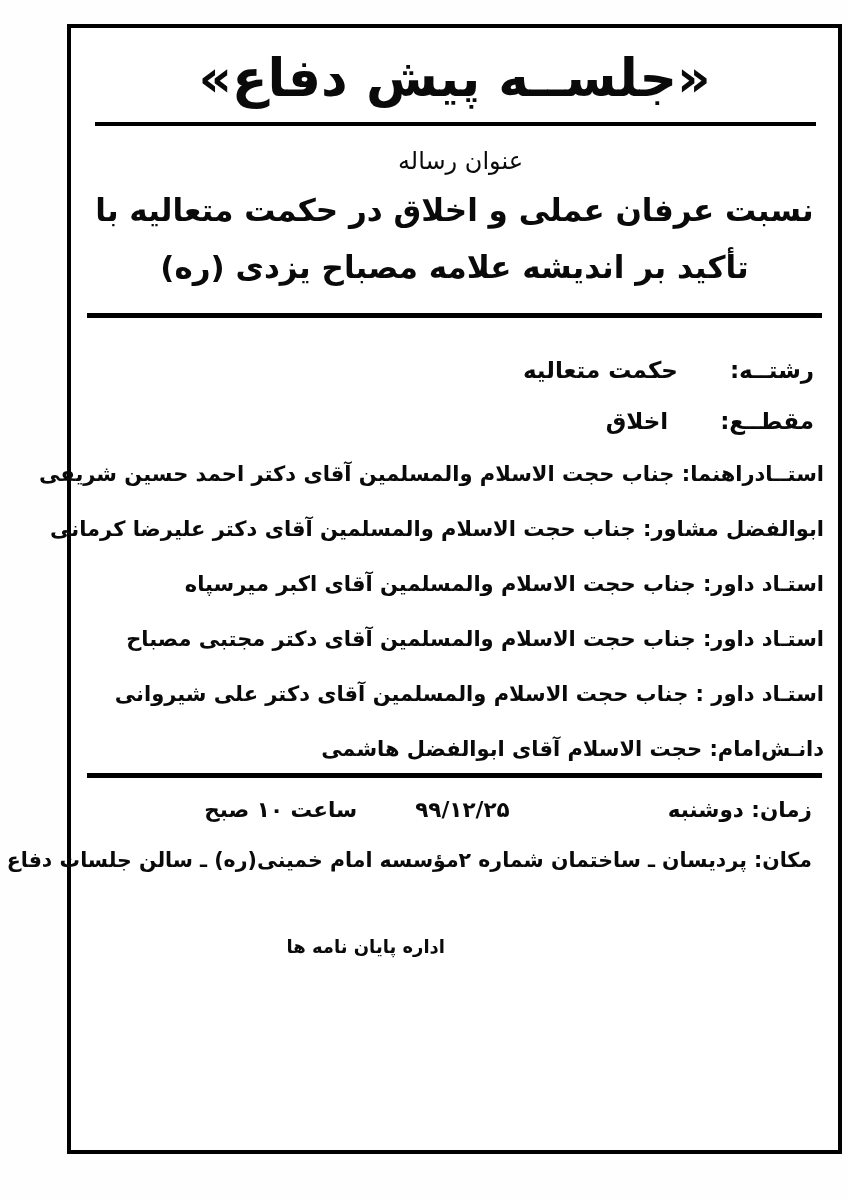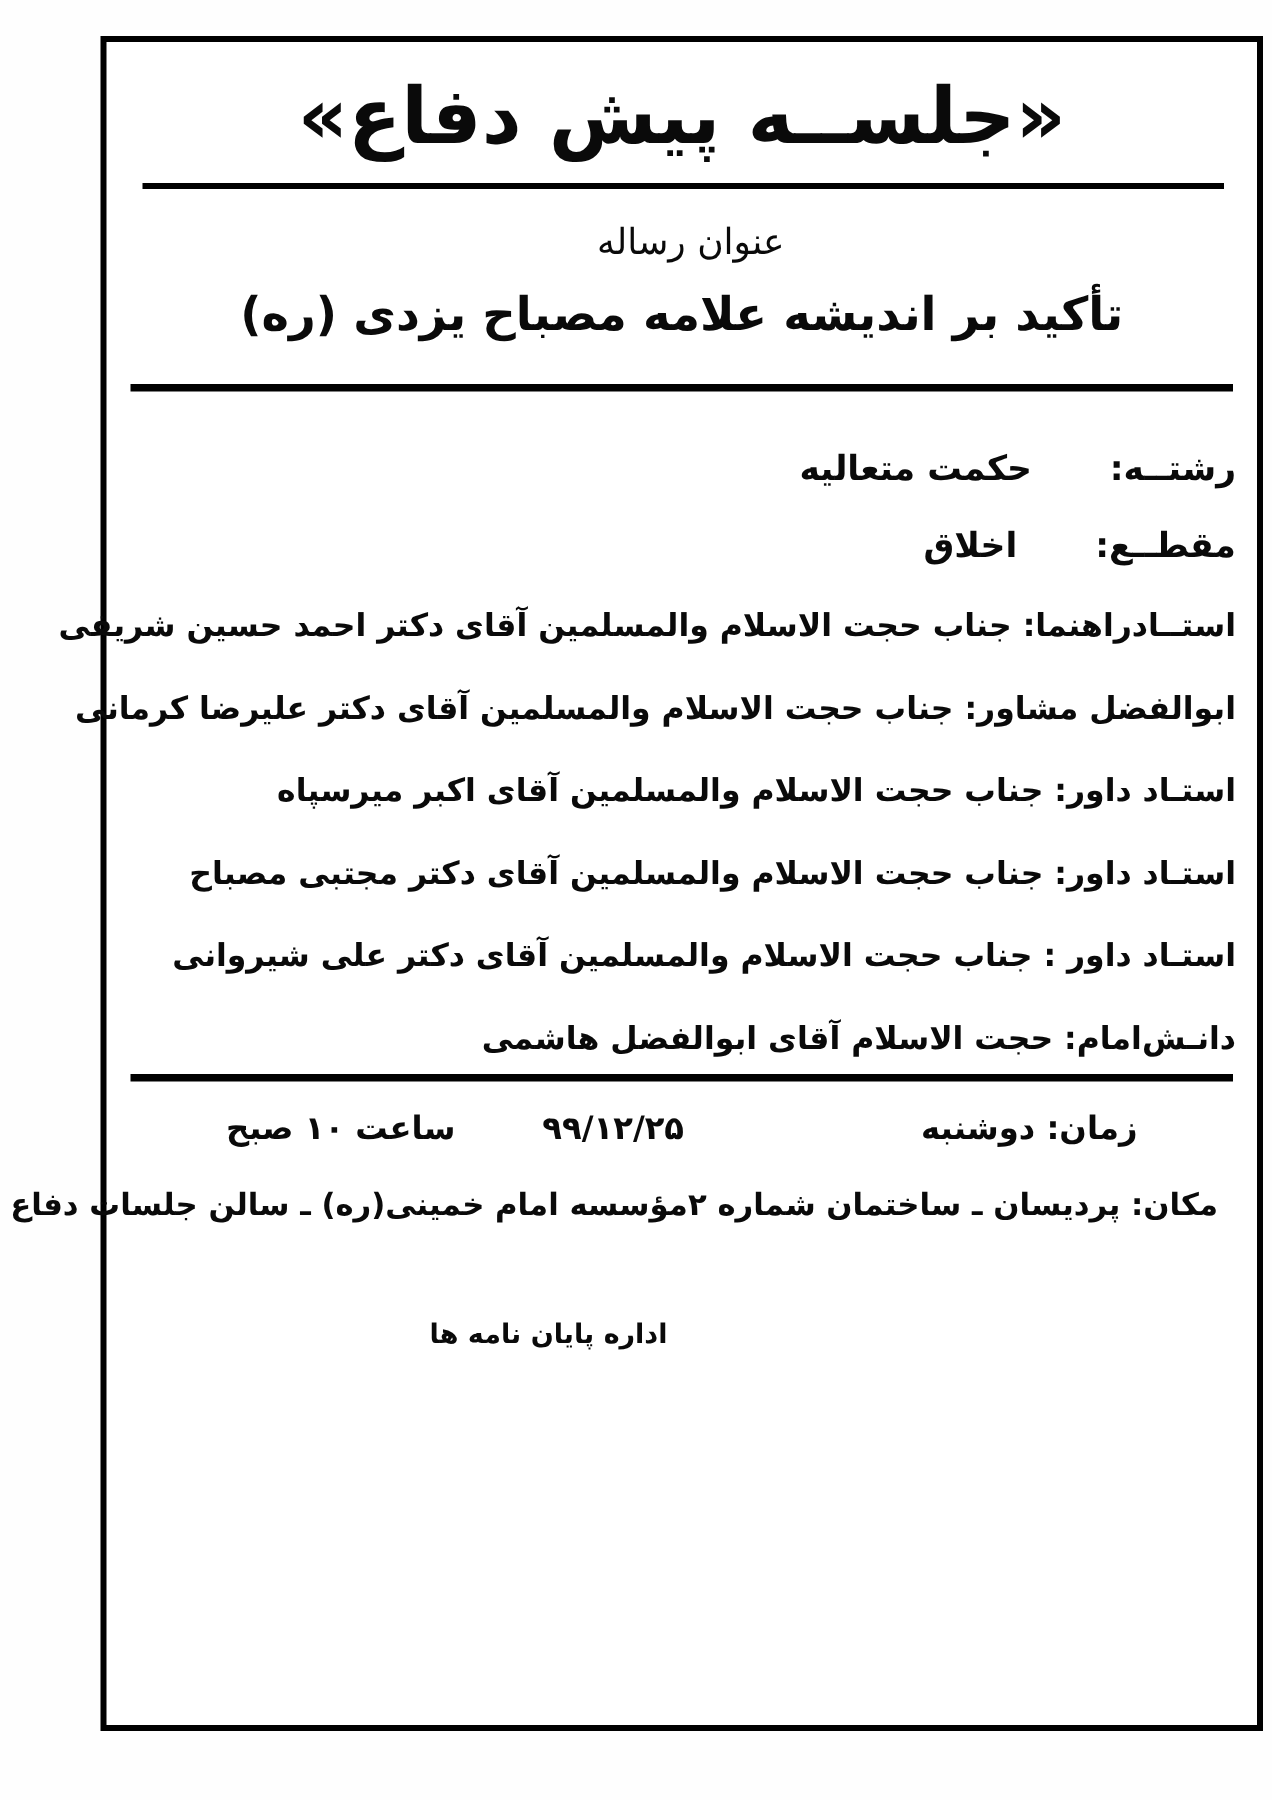--- a/index.html
+++ b/index.html
@@ -56,42 +56,42 @@
     height: 5px;
     background: #000;
     margin: 17px 16px 0 16px;
   }
   .divider-bottom {
     margin: -4px 16px 0 16px;
   }
   .details { margin-top: 27px; }
   .field-row {
     height: 51px; line-height: 51px;
-    padding: 0 14px;
+    padding: 0 24px;
     font-size: 23px;
     font-weight: 700;
     text-align: right;
     white-space: nowrap;
   }
   .tab { display: inline-block; width: 52px; }
   .person-row {
     height: 55px; line-height: 55px;
     padding: 0 14px;
     font-size: 21px;
     font-weight: 700;
     text-align: right;
     white-space: nowrap;
   }
   .row-when {
     margin-top: 10px;
     height: 44px; line-height: 44px;
     padding: 0 26px;
     font-size: 21.5px;
     font-weight: 700;
-    text-align: center;
+    text-align: right;
     white-space: nowrap;
   }
   .when-day { margin-left: 158px; }
   .when-date { margin-left: 58px; }
   .row-where {
     margin-top: 7px;
     height: 42px; line-height: 42px;
     padding: 0 26px;
     font-size: 20.5px;
     font-weight: 700;
@@ -113,20 +113,21 @@
 <div class="page">
   <div class="frame">
 
     <h1 class="main-title">«جلســه پیش دفاع»</h1>
 
     <div class="title-underline"></div>
 
     <div class="thesis-label">عنوان رساله</div>
 
     <div class="thesis-title">
+      <div>نسبت عرفان عملی و اخلاق در حکمت متعالیه با</div>
       <div>تأکید بر اندیشه علامه مصباح یزدی (ره)</div>
     </div>
 
     <div class="divider"></div>
 
     <div class="details">
 
       <div class="field-row">
         <span>رشتــه:</span><span class="tab"></span><span>حکمت متعالیه</span>
       </div>

